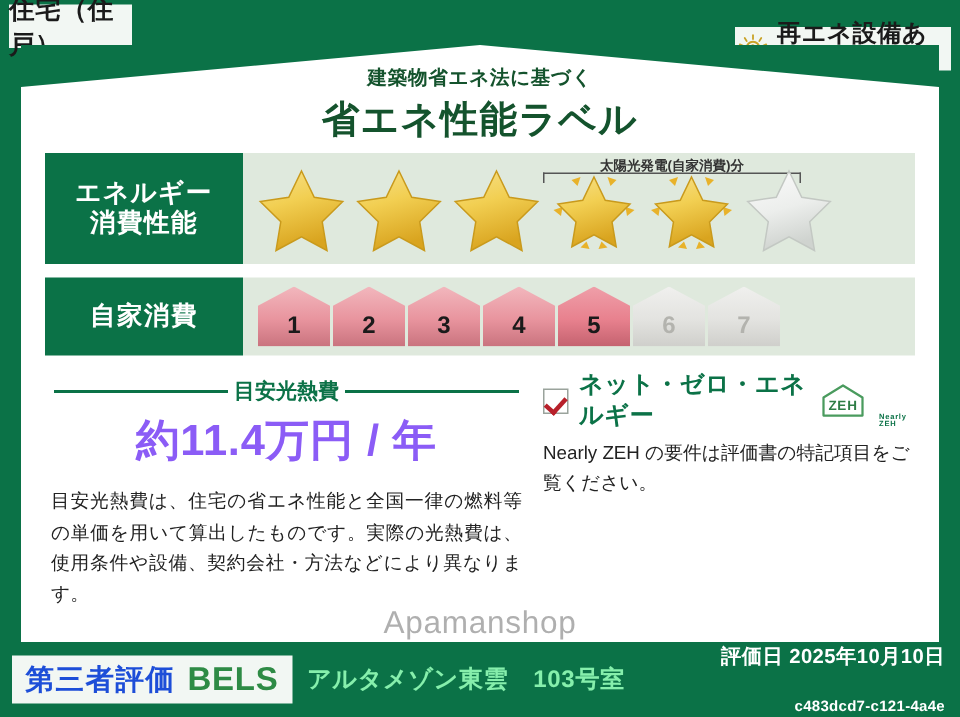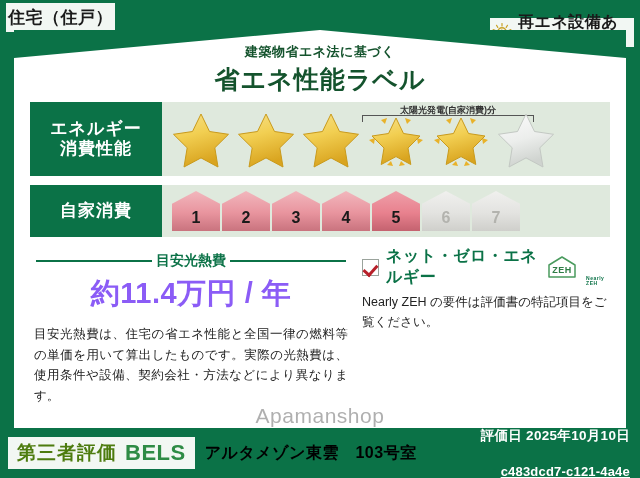--- a/index.html
+++ b/index.html
@@ -17,21 +17,21 @@
   
   .top-chip {
     position: absolute;
     background: #f2f7f3;
     display: flex; align-items: center; justify-content: center;
     color: #1a1a1a;
     font-weight: bold;
     letter-spacing: .5px;
   }
   #chip-left {
-    left: 6px; top: 3px; width: 109px; height: 29px;
+    left: 6px; top: 3px; width: 82px; height: 29px;
     font-size: 17px;
   }
   #chip-right {
     right: 6px; top: 18px; width: 144px; height: 29px;
     font-size: 16px; gap: 4px;
   }
   #chip-right .sun { flex: 0 0 auto; display:block; }
 
   
   #card {
@@ -179,31 +179,31 @@
   #footer {
     position: absolute; left: 0; right: 0; bottom: 0; height: 50px;
     display: flex; align-items: center;
   }
   #bels-chip {
     margin-left: 8px;
     background: #f2f7f3;
     height: 32px; padding: 0 9px;
     display: flex; align-items: center; gap: 8px;
   }
-  #bels-label { font-size: 19px; font-weight: bold; color: #4d7c0f; letter-spacing: 1px; }
+  #bels-label { font-size: 19px; font-weight: bold; color: #1d4ed8; letter-spacing: 1px; }
   #bels-mark  { font-size: 22px; font-weight: bold; color: #2e8b45; letter-spacing: .5px; }
   #building {
-    color: #000000; font-size: 16px; font-weight: bold;
+    color: #86efac; font-size: 16px; font-weight: bold;
     margin-left: 10px; letter-spacing: .5px;
   }
   #footer-right {
     margin-left: auto; margin-right: 10px; text-align: right; color: #ffffff;
   }
   #eval-date { font-size: 13.5px; font-weight: bold; letter-spacing: .3px; padding-left: 28px; }
-  #eval-id   { font-size: 13px; font-weight: bold; letter-spacing: .2px; margin-top: 19px; text-decoration: underline; }
+  #eval-id   { font-size: 10px; font-weight: bold; letter-spacing: .2px; margin-top: 19px; }
 
   
   #watermark {
     position: absolute; left: 0; right: 0; top: 404px;
     text-align: center;
     font-size: 21px; color: #6f6f6f; opacity: .55;
     letter-spacing: .5px; pointer-events: none;
   }
 </style>
 </head>

